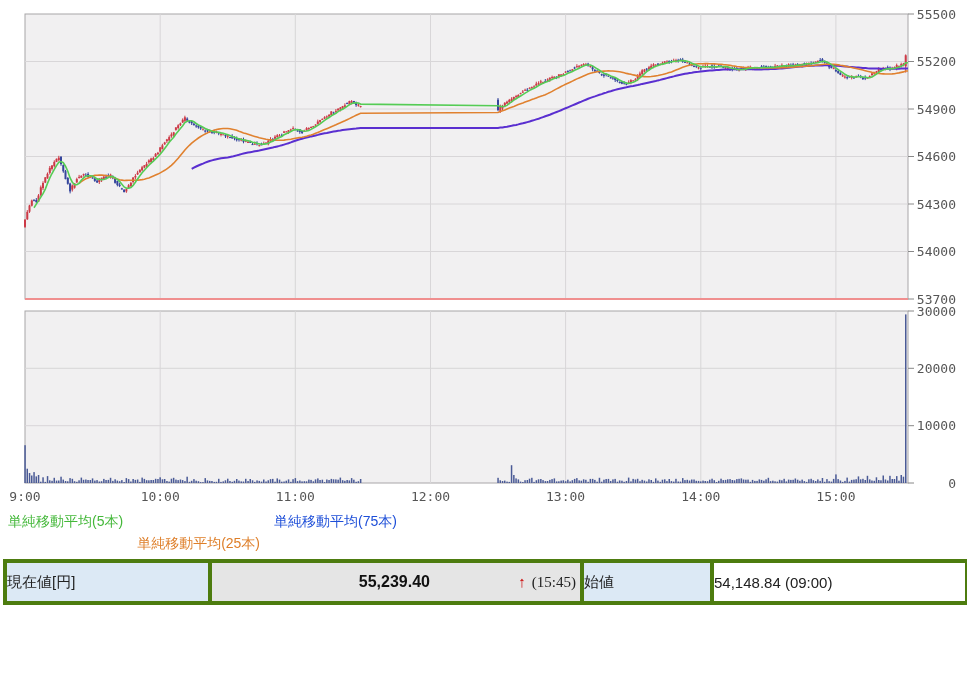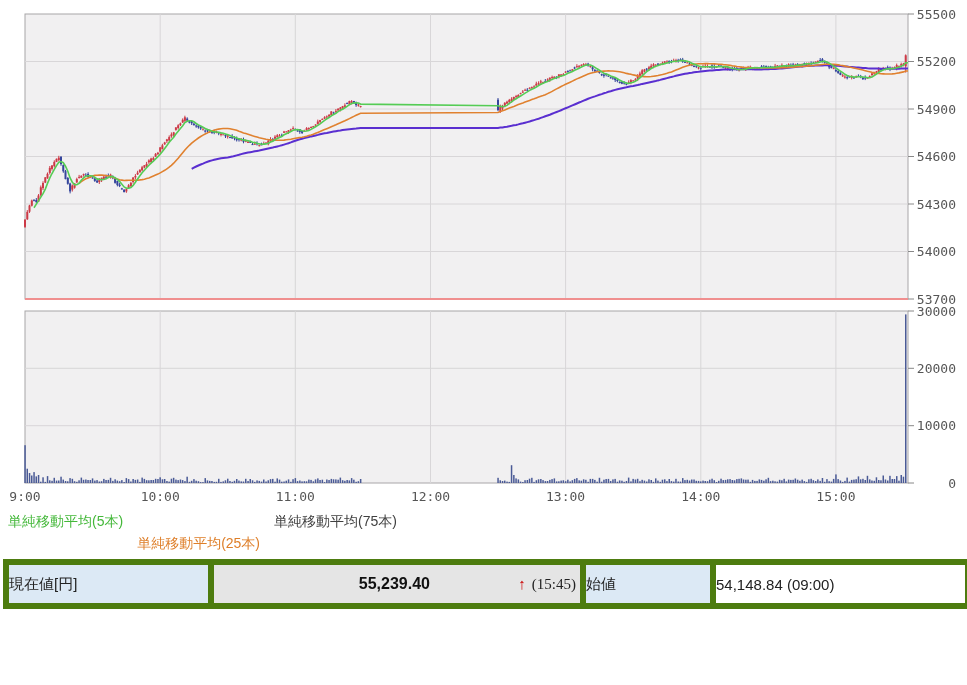--- a/index.html
+++ b/index.html
@@ -2,21 +2,21 @@
 <html><head>
 <meta charset="utf-8">
 <style>
   html,body{margin:0;padding:0;background:#fff;}
   body{font-family:"Liberation Sans", sans-serif;}
   .page{position:relative;width:967px;height:685px;background:#fff;overflow:hidden;}
   #chart-svg{display:block;}
   .legend{margin:6px 0 0 8px;font-size:14px;height:22px;display:flex;gap:14px;white-space:nowrap;}
   .legend-item{display:inline-block;text-align:right;}
   table.quote{border-collapse:collapse;border:1px solid #999;margin:24px 0 0 3px;width:962px;table-layout:fixed;font-size:15px;color:#222;}
-  table.quote td{border:6px solid #4d7c0f;height:38px;padding:0;vertical-align:middle;}
+  table.quote td{border:4px solid #4d7c0f;height:38px;padding:0;vertical-align:middle;}
   td.lbl{background:#dce9f5;padding-left:9px;border-top-color:#ecf3fa;border-bottom-color:#ecf3fa;}
   td.val{position:relative;background:#e5e5e5;}
   td.val .num{position:absolute;right:150px;top:50%;transform:translateY(-50%);}
   td.val .ext{position:absolute;right:4px;top:50%;transform:translateY(-50%);font-family:Liberation Serif, serif;}
   .bold{font-weight:bold;font-size:16px;color:#111;}
   .red{color:#c22;}
   .arrow{color:#c00;font-weight:bold;margin-right:6px;}
   .arrow:empty{margin:0;}
   td.val2{background:#fff;padding-right:12px;}
 </style>
@@ -1074,21 +1074,21 @@
       <rect x="902.7" y="476.7" width="1.5" height="6.3" fill="#4a5a96"></rect>
       <rect x="905.0" y="314.4" width="1.5" height="168.6" fill="#4a5a96"></rect>
       <polyline points="191.7,168.9 193.9,167.7 196.2,166.5 198.4,165.5 200.7,164.5 203.0,163.6 205.2,162.6 207.5,161.8 209.7,161.0 212.0,160.4 214.2,159.8 216.5,159.2 218.7,158.7 221.0,158.3 223.2,158.0 225.5,157.7 227.7,157.4 230.0,157.0 232.2,156.6 234.5,156.0 236.7,155.4 239.0,154.8 241.2,154.1 243.5,153.6 245.8,153.1 248.0,152.6 250.3,152.2 252.5,151.8 254.8,151.3 257.0,150.9 259.3,150.5 261.5,150.0 263.8,149.5 266.0,149.0 268.3,148.5 270.5,148.0 272.8,147.5 275.0,146.9 277.3,146.4 279.5,145.9 281.8,145.3 284.0,144.6 286.3,143.9 288.5,143.2 290.8,142.4 293.1,141.5 295.3,140.7 297.6,140.0 299.8,139.3 302.1,138.7 304.3,138.1 306.6,137.5 308.8,137.0 311.1,136.4 313.3,135.9 315.6,135.4 317.8,134.9 320.1,134.3 322.3,133.8 324.6,133.3 326.8,132.9 329.1,132.4 331.3,132.0 333.6,131.6 335.9,131.2 338.1,130.8 340.4,130.5 342.6,130.1 344.9,129.8 347.1,129.5 349.4,129.2 351.6,129.0 353.9,128.8 356.1,128.6 358.4,128.3 360.6,128.1 498.0,127.9 500.3,127.6 502.5,127.4 504.8,127.0 507.0,126.7 509.3,126.2 511.6,125.8 513.8,125.3 516.1,124.9 518.3,124.4 520.6,123.8 522.8,123.3 525.1,122.7 527.3,122.1 529.6,121.5 531.8,120.8 534.1,120.1 536.3,119.4 538.6,118.7 540.8,117.9 543.1,117.1 545.3,116.3 547.6,115.5 549.8,114.7 552.1,113.8 554.3,112.9 556.6,112.0 558.9,111.1 561.1,110.2 563.4,109.2 565.6,108.3 567.9,107.3 570.1,106.3 572.4,105.4 574.6,104.5 576.9,103.5 579.1,102.5 581.4,101.6 583.6,100.6 585.9,99.7 588.1,98.8 590.4,97.9 592.6,97.1 594.9,96.4 597.1,95.6 599.4,94.8 601.7,94.1 603.9,93.3 606.2,92.6 608.4,91.8 610.7,91.2 612.9,90.5 615.2,89.9 617.4,89.3 619.7,88.7 621.9,88.2 624.2,87.7 626.4,87.3 628.7,86.8 630.9,86.3 633.2,85.9 635.4,85.4 637.7,85.0 639.9,84.5 642.2,83.9 644.5,83.4 646.7,82.9 649.0,82.4 651.2,81.9 653.5,81.4 655.7,81.0 658.0,80.4 660.2,79.9 662.5,79.3 664.7,78.7 667.0,78.1 669.2,77.5 671.5,76.9 673.7,76.4 676.0,75.8 678.2,75.3 680.5,74.8 682.7,74.3 685.0,73.8 687.3,73.4 689.5,73.0 691.8,72.7 694.0,72.3 696.3,72.0 698.5,71.8 700.8,71.5 703.0,71.2 705.3,71.0 707.5,70.8 709.8,70.6 712.0,70.4 714.3,70.2 716.5,70.0 718.8,69.9 721.0,69.7 723.3,69.6 725.5,69.5 727.8,69.4 730.0,69.3 732.3,69.2 734.6,69.2 736.8,69.2 739.1,69.2 741.3,69.2 743.6,69.2 745.8,69.2 748.1,69.2 750.3,69.3 752.6,69.3 754.8,69.4 757.1,69.4 759.3,69.4 761.6,69.4 763.8,69.3 766.1,69.3 768.3,69.2 770.6,69.1 772.8,69.0 775.1,68.9 777.4,68.7 779.6,68.6 781.9,68.4 784.1,68.2 786.4,68.0 788.6,67.8 790.9,67.5 793.1,67.3 795.4,67.0 797.6,66.8 799.9,66.6 802.1,66.4 804.4,66.2 806.6,66.0 808.9,65.9 811.1,65.8 813.4,65.7 815.6,65.6 817.9,65.5 820.2,65.4 822.4,65.4 824.7,65.3 826.9,65.3 829.2,65.4 831.4,65.5 833.7,65.5 835.9,65.7 838.2,65.8 840.4,66.0 842.7,66.2 844.9,66.4 847.2,66.6 849.4,66.9 851.7,67.1 853.9,67.3 856.2,67.5 858.4,67.6 860.7,67.8 862.9,68.0 865.2,68.1 867.5,68.3 869.7,68.4 872.0,68.5 874.2,68.5 876.5,68.6 878.7,68.6 881.0,68.7 883.2,68.7 885.5,68.7 887.7,68.7 890.0,68.8 892.2,68.8 894.5,68.8 896.7,68.8 899.0,68.7 901.2,68.6 903.5,68.6 905.7,68.4 908,68.4" fill="none" stroke="#5a2fd0" stroke-width="2"></polyline>
       <polyline points="79.1,183.3 81.3,181.6 83.6,180.1 85.8,178.8 88.1,177.9 90.3,177.0 92.6,176.0 94.8,175.4 97.1,175.2 99.3,175.1 101.6,175.1 103.8,175.2 106.1,175.6 108.3,176.0 110.6,176.5 112.8,177.3 115.1,178.3 117.4,179.1 119.6,179.7 121.9,180.1 124.1,180.5 126.4,180.4 128.6,180.3 130.9,180.3 133.1,180.3 135.4,180.2 137.6,180.1 139.9,179.9 142.1,179.6 144.4,179.2 146.6,178.6 148.9,178.0 151.1,177.1 153.4,176.1 155.6,175.1 157.9,174.1 160.2,172.9 162.4,171.6 164.7,170.3 166.9,168.8 169.2,167.2 171.4,165.3 173.7,163.2 175.9,160.8 178.2,158.3 180.4,155.5 182.7,152.7 184.9,150.0 187.2,147.5 189.4,145.3 191.7,143.2 193.9,141.3 196.2,139.6 198.4,138.0 200.7,136.5 203.0,135.1 205.2,134.0 207.5,132.9 209.7,131.8 212.0,131.0 214.2,130.2 216.5,129.5 218.7,129.1 221.0,128.7 223.2,128.5 225.5,128.5 227.7,128.5 230.0,128.7 232.2,129.2 234.5,129.7 236.7,130.3 239.0,131.2 241.2,132.0 243.5,132.9 245.8,133.6 248.0,134.3 250.3,135.0 252.5,135.8 254.8,136.4 257.0,137.0 259.3,137.7 261.5,138.2 263.8,138.7 266.0,139.2 268.3,139.5 270.5,139.7 272.8,140.0 275.0,140.2 277.3,140.2 279.5,140.3 281.8,140.2 284.0,140.1 286.3,139.8 288.5,139.5 290.8,139.2 293.1,138.7 295.3,138.2 297.6,137.9 299.8,137.5 302.1,137.2 304.3,136.8 306.6,136.2 308.8,135.5 311.1,134.9 313.3,134.2 315.6,133.3 317.8,132.4 320.1,131.5 322.3,130.5 324.6,129.6 326.8,128.7 329.1,127.7 331.3,126.7 333.6,125.8 335.9,124.8 338.1,123.7 340.4,122.8 342.6,121.8 344.9,120.8 347.1,119.7 349.4,118.6 351.6,117.5 353.9,116.4 356.1,115.3 358.4,114.2 360.6,113.2 498.0,112.5 500.3,111.6 502.5,110.8 504.8,109.9 507.0,108.9 509.3,108.1 511.6,107.2 513.8,106.4 516.1,105.5 518.3,104.6 520.6,103.8 522.8,103.0 525.1,102.1 527.3,101.2 529.6,100.4 531.8,99.6 534.1,98.8 536.3,97.9 538.6,97.1 540.8,96.3 543.1,95.6 545.3,94.7 547.6,93.6 549.8,92.6 552.1,91.4 554.3,90.1 556.6,88.9 558.9,87.7 561.1,86.5 563.4,85.4 565.6,84.3 567.9,83.2 570.1,82.2 572.4,81.1 574.6,80.0 576.9,78.9 579.1,77.9 581.4,76.9 583.6,75.9 585.9,74.9 588.1,74.1 590.4,73.3 592.6,72.7 594.9,72.2 597.1,71.8 599.4,71.5 601.7,71.2 603.9,71.1 606.2,71.0 608.4,70.9 610.7,71.0 612.9,71.0 615.2,71.2 617.4,71.5 619.7,71.8 621.9,72.3 624.2,72.8 626.4,73.4 628.7,73.9 630.9,74.3 633.2,74.9 635.4,75.4 637.7,75.9 639.9,76.2 642.2,76.5 644.5,76.6 646.7,76.8 649.0,76.7 651.2,76.5 653.5,76.2 655.7,75.9 658.0,75.5 660.2,75.0 662.5,74.5 664.7,73.9 667.0,73.3 669.2,72.6 671.5,71.9 673.7,71.0 676.0,70.1 678.2,69.2 680.5,68.2 682.7,67.3 685.0,66.5 687.3,65.8 689.5,65.2 691.8,64.6 694.0,64.2 696.3,64.0 698.5,63.8 700.8,63.8 703.0,63.7 705.3,63.6 707.5,63.6 709.8,63.7 712.0,63.8 714.3,63.9 716.5,64.0 718.8,64.2 721.0,64.3 723.3,64.6 725.5,64.8 727.8,65.0 730.0,65.4 732.3,65.8 734.6,66.1 736.8,66.5 739.1,66.8 741.3,67.1 743.6,67.4 745.8,67.5 748.1,67.6 750.3,67.6 752.6,67.7 754.8,67.7 757.1,67.7 759.3,67.8 761.6,67.8 763.8,67.9 766.1,67.9 768.3,67.9 770.6,67.9 772.8,67.9 775.1,67.9 777.4,67.9 779.6,67.9 781.9,67.8 784.1,67.7 786.4,67.6 788.6,67.4 790.9,67.3 793.1,67.1 795.4,66.9 797.6,66.7 799.9,66.5 802.1,66.4 804.4,66.2 806.6,66.1 808.9,65.9 811.1,65.7 813.4,65.5 815.6,65.3 817.9,65.0 820.2,64.8 822.4,64.5 824.7,64.3 826.9,64.2 829.2,64.2 831.4,64.3 833.7,64.4 835.9,64.6 838.2,64.9 840.4,65.3 842.7,65.6 844.9,66.1 847.2,66.6 849.4,67.0 851.7,67.5 853.9,68.0 856.2,68.5 858.4,69.0 860.7,69.5 862.9,70.1 865.2,70.7 867.5,71.3 869.7,71.8 872.0,72.3 874.2,72.7 876.5,73.2 878.7,73.5 881.0,73.8 883.2,73.9 885.5,74.0 887.7,74.0 890.0,74.0 892.2,73.9 894.5,73.7 896.7,73.3 899.0,72.9 901.2,72.4 903.5,71.9 905.7,71.0 908,71.0" fill="none" stroke="#e0812f" stroke-width="1.6"></polyline>
       <polyline points="34.0,207.7 36.3,204.1 38.5,200.9 40.8,197.2 43.0,193.7 45.3,189.1 47.5,183.4 49.8,177.9 52.0,173.5 54.3,169.3 56.5,165.6 58.8,162.3 61.0,161.6 63.3,162.7 65.5,166.2 67.8,171.2 70.1,177.9 72.3,182.2 74.6,184.7 76.8,184.7 79.1,183.3 81.3,180.2 83.6,177.9 85.8,176.2 88.1,175.7 90.3,175.7 92.6,176.0 94.8,177.4 97.1,178.9 99.3,179.4 101.6,179.6 103.8,179.5 106.1,178.8 108.3,177.5 110.6,176.6 112.8,176.6 115.1,177.9 117.4,179.4 119.6,181.4 121.9,184.2 124.1,187.0 126.4,188.3 128.6,188.3 130.9,187.6 133.1,185.4 135.4,182.2 137.6,178.9 139.9,175.8 142.1,172.7 144.4,170.2 146.6,167.8 148.9,165.3 151.1,163.1 153.4,161.2 155.6,158.9 157.9,156.7 160.2,154.1 162.4,151.5 164.7,148.4 166.9,145.5 169.2,142.3 171.4,139.7 173.7,137.2 175.9,134.1 178.2,131.3 180.4,128.6 182.7,125.7 184.9,122.6 187.2,121.3 189.4,120.8 191.7,120.7 193.9,121.8 196.2,123.5 198.4,124.9 200.7,126.0 203.0,127.2 205.2,128.5 207.5,129.5 209.7,130.3 212.0,131.2 214.2,131.9 216.5,132.0 218.7,132.4 221.0,132.9 223.2,133.2 225.5,133.9 227.7,134.7 230.0,135.5 232.2,136.4 234.5,137.2 236.7,138.0 239.0,138.9 241.2,139.3 243.5,139.9 245.8,140.4 248.0,140.7 250.3,141.2 252.5,142.2 254.8,142.6 257.0,143.2 259.3,143.9 261.5,144.3 263.8,144.1 266.0,143.9 268.3,143.3 270.5,142.1 272.8,141.2 275.0,139.8 277.3,138.4 279.5,137.4 281.8,136.5 284.0,134.8 286.3,133.7 288.5,132.7 290.8,131.5 293.1,130.2 295.3,129.7 297.6,129.6 299.8,130.0 302.1,130.7 304.3,131.2 306.6,131.0 308.8,130.4 311.1,129.4 313.3,128.0 315.6,126.7 317.8,125.4 320.1,123.8 322.3,122.2 324.6,120.4 326.8,118.8 329.1,117.5 331.3,115.8 333.6,114.5 335.9,113.2 338.1,111.7 340.4,110.2 342.6,109.2 344.9,107.8 347.1,106.3 349.4,104.7 351.6,103.4 353.9,102.9 356.1,102.8 358.4,103.1 360.6,104.1 498.0,105.8 500.3,106.4 502.5,106.6 504.8,106.3 507.0,105.4 509.3,103.4 511.6,101.9 513.8,100.1 516.1,98.7 518.3,97.4 520.6,96.0 522.8,94.6 525.1,93.1 527.3,91.9 529.6,90.4 531.8,89.2 534.1,88.2 536.3,87.0 538.6,85.6 540.8,84.3 543.1,83.3 545.3,82.2 547.6,81.4 549.8,80.3 552.1,79.5 554.3,78.4 556.6,77.7 558.9,76.7 561.1,76.1 563.4,75.5 565.6,74.5 567.9,73.3 570.1,72.5 572.4,71.5 574.6,70.3 576.9,69.3 579.1,68.2 581.4,67.0 583.6,66.0 585.9,65.1 588.1,65.0 590.4,65.0 592.6,65.9 594.9,67.3 597.1,68.8 599.4,70.2 601.7,71.9 603.9,73.2 606.2,74.0 608.4,74.8 610.7,75.9 612.9,76.7 615.2,77.6 617.4,78.8 619.7,80.1 621.9,81.3 624.2,82.3 626.4,83.1 628.7,83.4 630.9,82.8 633.2,82.2 635.4,81.3 637.7,79.6 639.9,77.8 642.2,75.8 644.5,73.7 646.7,71.7 649.0,70.0 651.2,68.5 653.5,67.3 655.7,66.3 658.0,65.4 660.2,64.7 662.5,64.1 664.7,63.6 667.0,63.0 669.2,62.4 671.5,61.8 673.7,61.4 676.0,61.2 678.2,61.0 680.5,60.5 682.7,60.6 685.0,60.9 687.3,61.3 689.5,62.0 691.8,63.2 694.0,64.1 696.3,64.9 698.5,65.9 700.8,66.8 703.0,66.9 705.3,66.8 707.5,66.8 709.8,66.8 712.0,66.5 714.3,66.8 716.5,66.9 718.8,66.8 721.0,66.5 723.3,66.7 725.5,66.6 727.8,66.9 730.0,67.7 732.3,68.4 734.6,68.7 736.8,69.2 739.1,69.6 741.3,69.5 743.6,69.5 745.8,69.1 748.1,68.5 750.3,68.1 752.6,68.0 754.8,67.6 757.1,67.7 759.3,67.8 761.6,67.7 763.8,67.4 766.1,67.5 768.3,67.5 770.6,67.2 772.8,67.4 775.1,67.2 777.4,66.7 779.6,66.5 781.9,66.1 784.1,65.8 786.4,65.9 788.6,65.7 790.9,65.6 793.1,65.8 795.4,65.5 797.6,65.1 799.9,65.1 802.1,64.7 804.4,64.2 806.6,63.9 808.9,63.7 811.1,63.6 813.4,63.3 815.6,63.0 817.9,62.6 820.2,62.0 822.4,61.5 824.7,61.3 826.9,61.9 829.2,63.2 831.4,64.7 833.7,66.1 835.9,67.9 838.2,69.6 840.4,71.1 842.7,72.6 844.9,74.3 847.2,75.5 849.4,76.3 851.7,76.6 853.9,77.1 856.2,77.0 858.4,76.7 860.7,76.6 862.9,77.2 865.2,77.3 867.5,77.6 869.7,77.7 872.0,77.0 874.2,75.6 876.5,74.1 878.7,72.3 881.0,71.0 883.2,70.1 885.5,69.3 887.7,68.8 890.0,68.9 892.2,68.6 894.5,68.3 896.7,67.7 899.0,67.2 901.2,66.2 903.5,65.2 905.7,62.8 908,62.8" fill="none" stroke="#55cc55" stroke-width="1.6"></polyline>
     </svg>
 
   <div class="legend">
     <span class="legend-item" style="color: rgb(68, 184, 58);">単純移動平均(5本)</span>
     <span class="legend-item" style="color: rgb(222, 126, 40); margin-top: 22px;">単純移動平均(25本)</span>
-    <span class="legend-item" style="color: #404040;">単純移動平均(75本)</span>
+    <span class="legend-item" style="color: #1d4ed8;">単純移動平均(75本)</span>
   </div>
 
   <table class="quote">
     <colgroup>
         <col style="width:205px">
         <col style="width:372px">
         <col style="width:130px">
         <col style="width:255px">
       </colgroup>
     <tbody>

